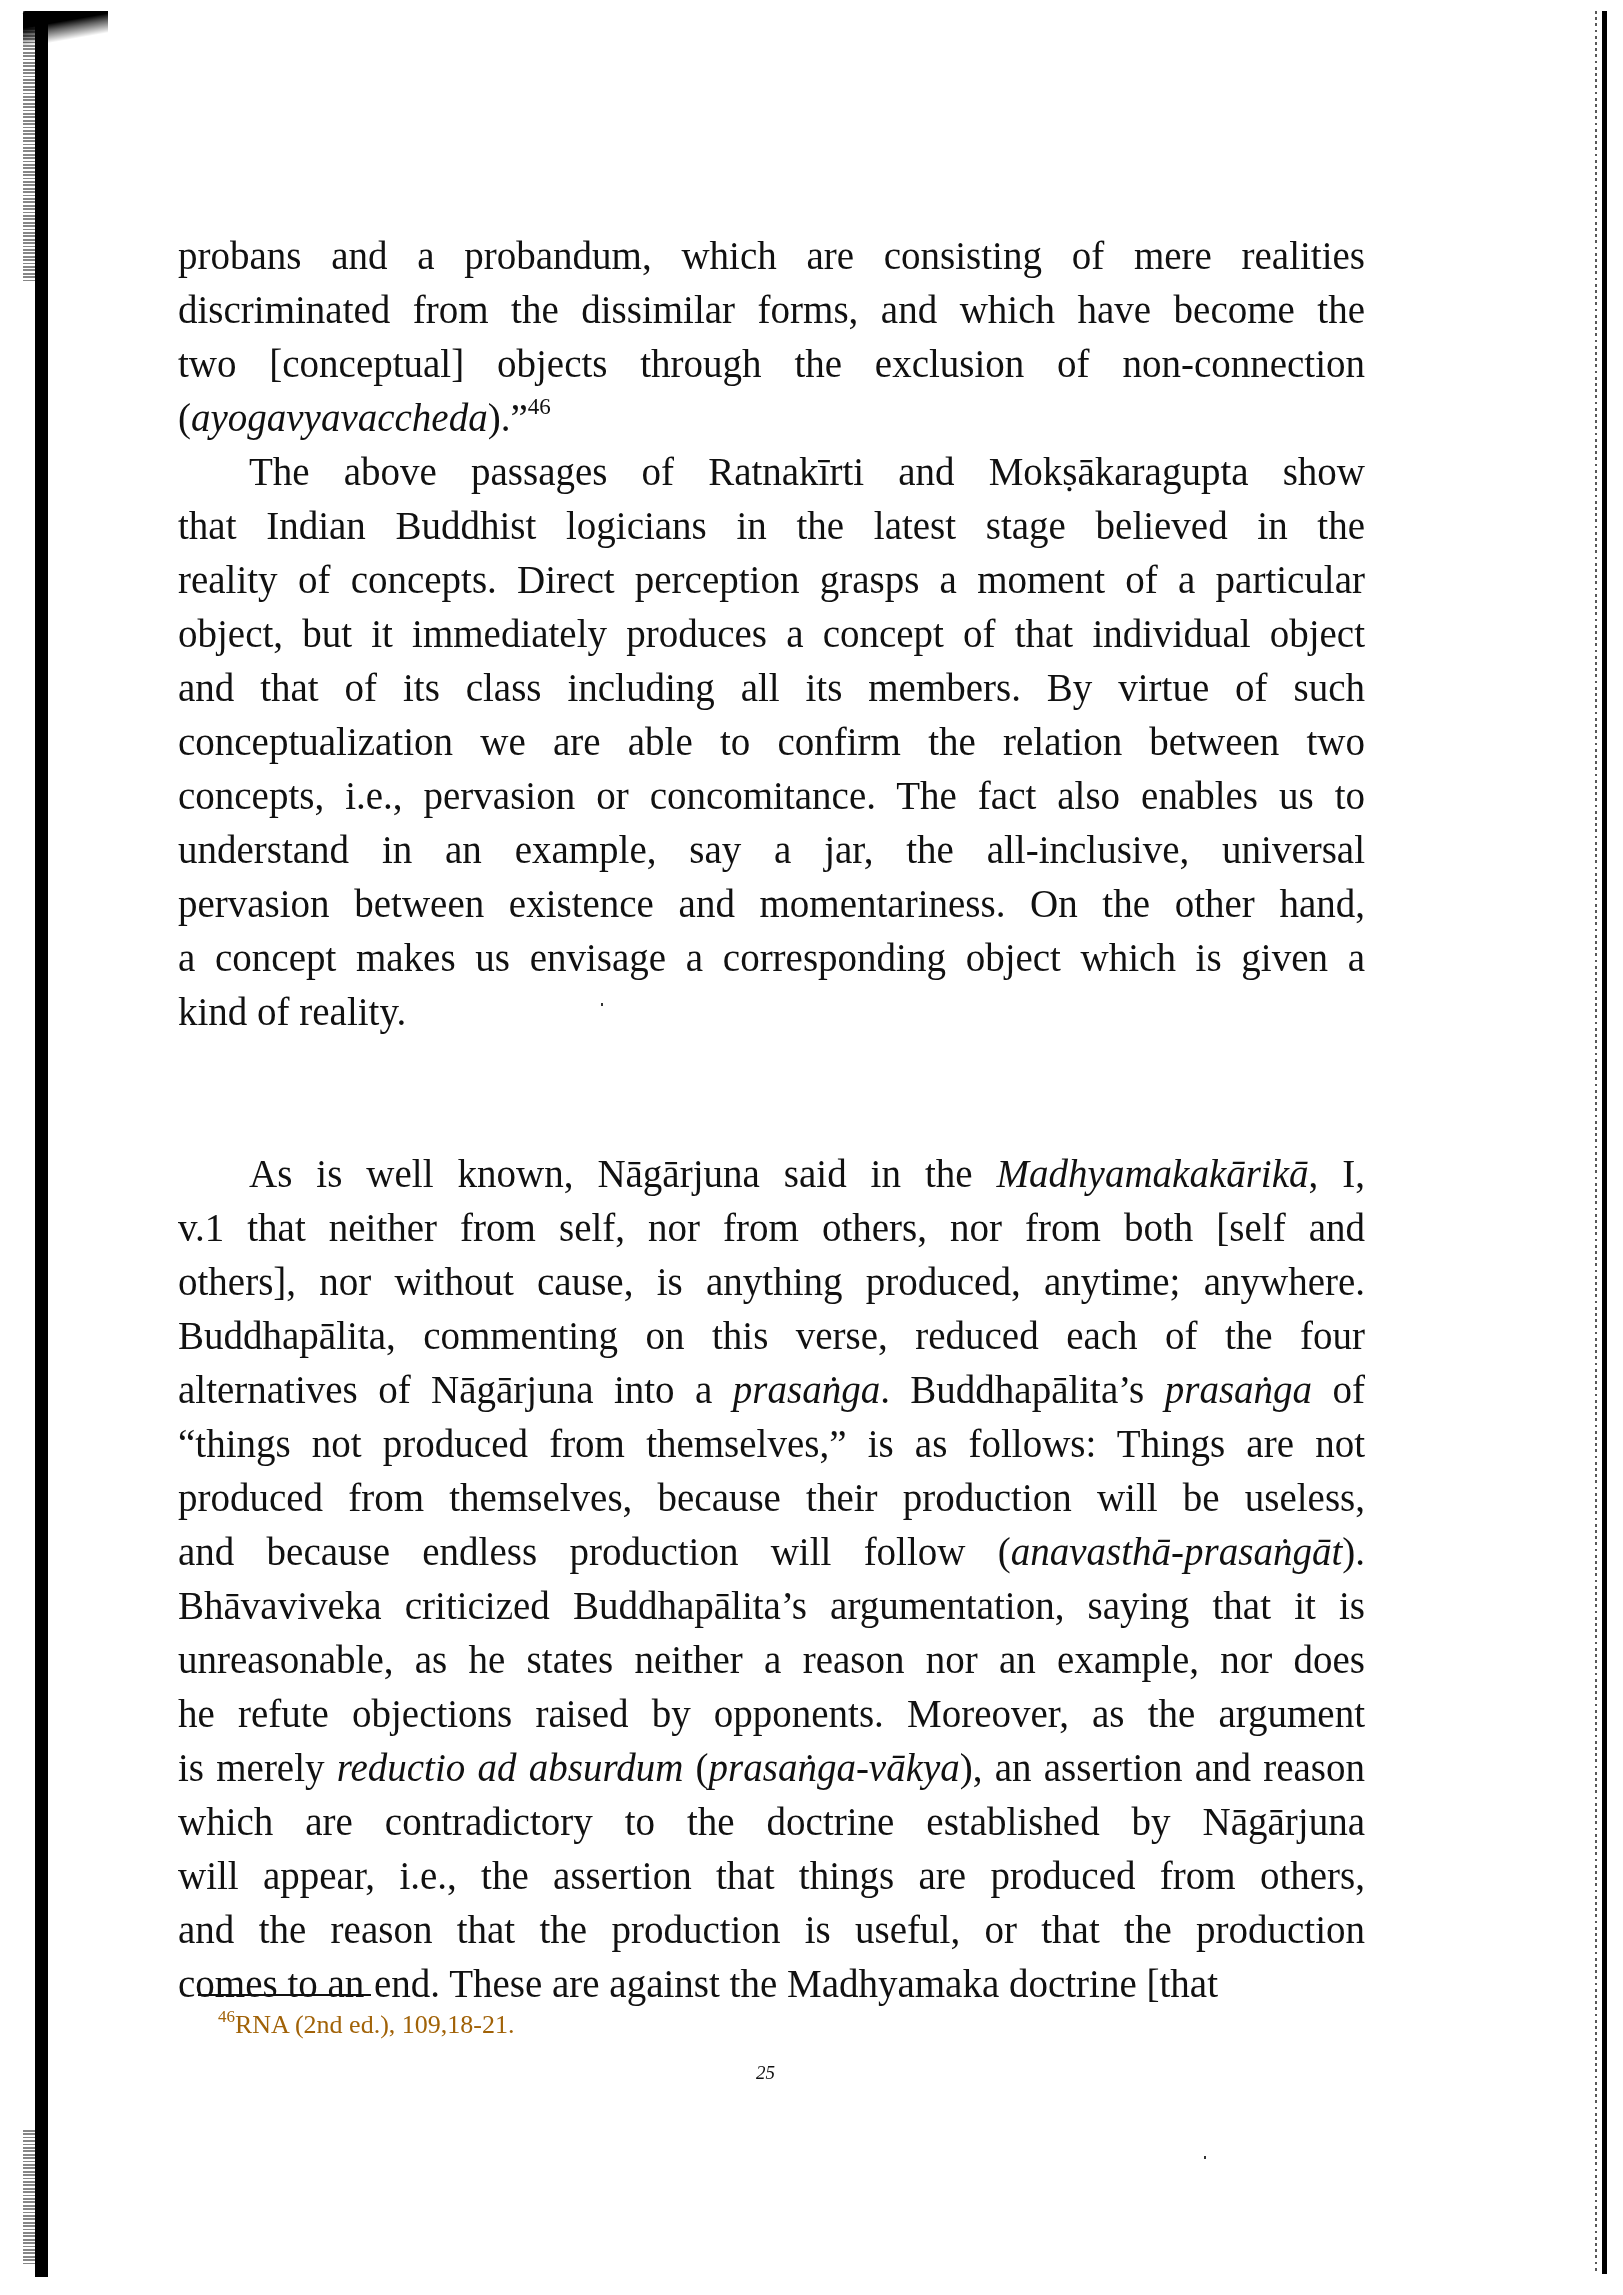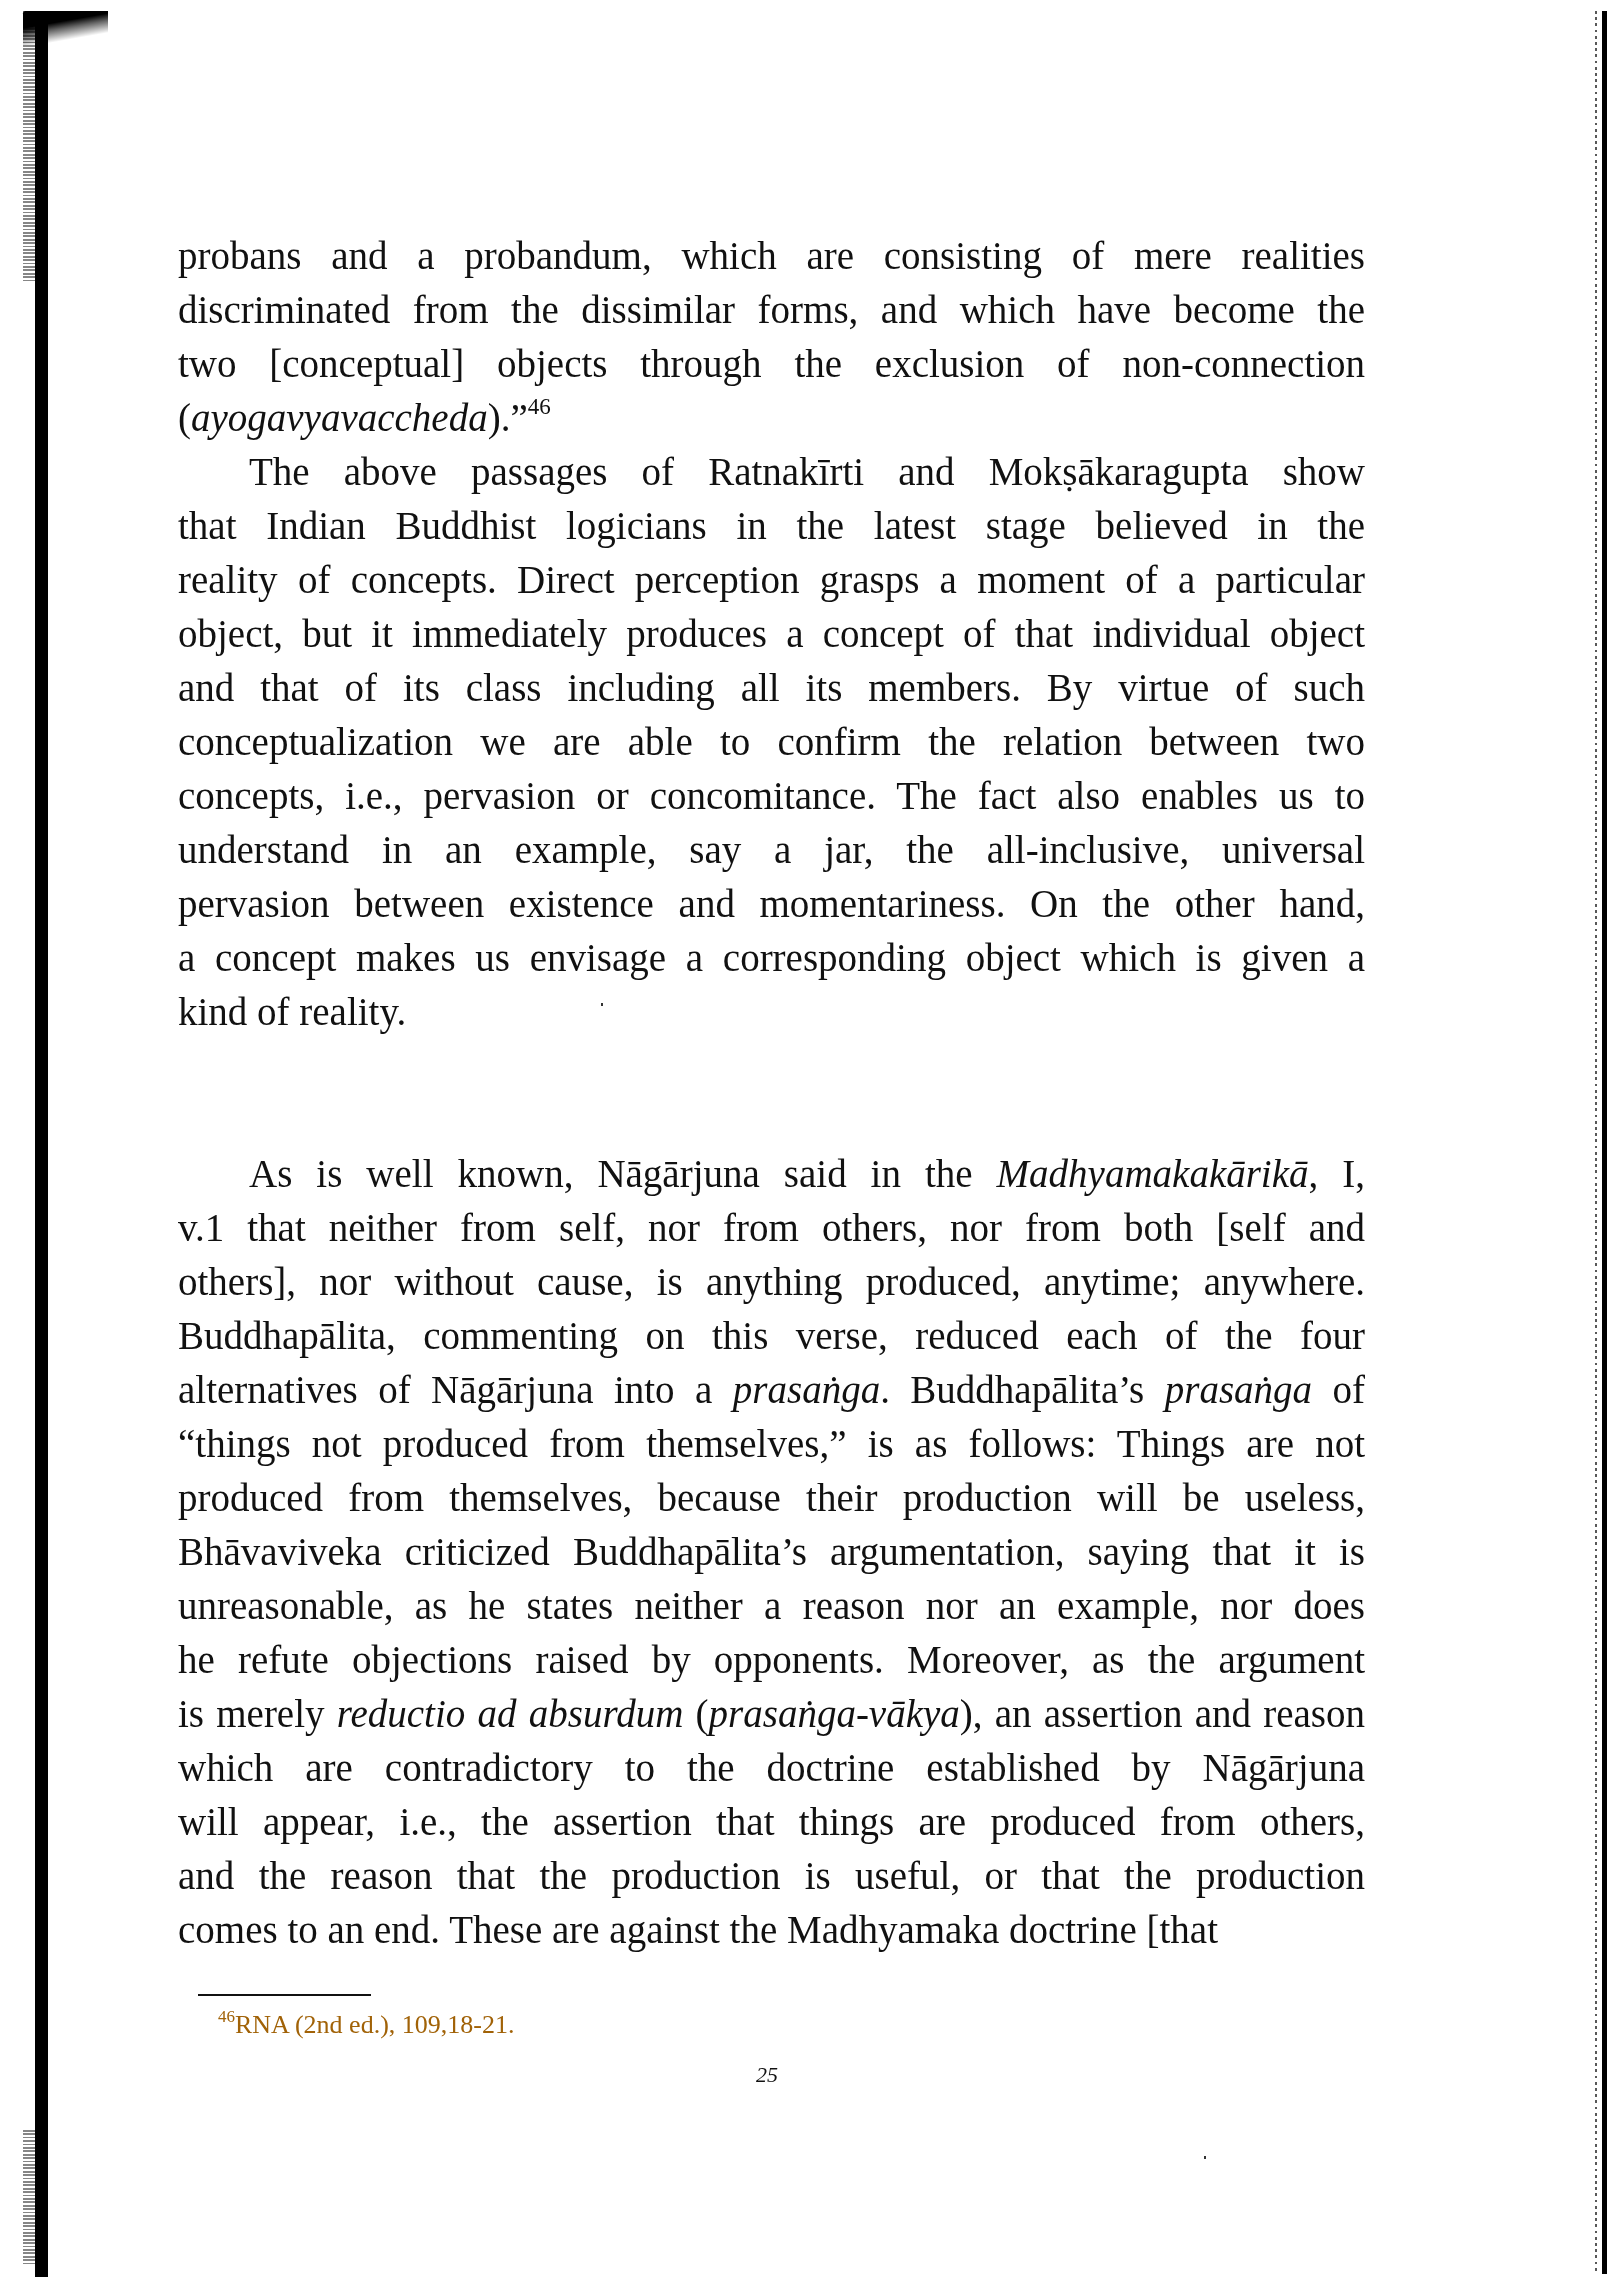--- a/index.html
+++ b/index.html
@@ -52,21 +52,21 @@
   }
   .footnote {
     position: absolute; left: 218px; top: 2010px;
     font-family: "Liberation Serif", "DejaVu Serif", serif;
     font-size: 26px; color: #a16207; white-space: nowrap;
   }
   .footnote sup { font-size: 17px; vertical-align: 11.3px; }
   .page-number {
     position: absolute; left: 756px; top: 2062px;
     font-family: "Liberation Serif", "DejaVu Serif", serif;
-    font-style: italic; font-size: 22px; color: #111;
+    font-style: italic; font-size: 19px; color: #111;
   }
   .speck { position: absolute; width: 1.7px; height: 2.8px; background: #333; }
 </style>
 </head>
 <body>
 
 <div class="page">
   <div class="binding-left-fuzz"></div>
   <div class="binding-left-fuzz bottom"></div>
   <div class="binding-left"></div>
@@ -96,20 +96,21 @@
       </div>
       <div class="gap"></div>
       <div>
         <span class="line indent"><span>As is well known, Nāgārjuna said in the </span><i>Madhyamakakārikā</i><span>, I,</span></span>
         <span class="line"><span>v.1 that neither from self, nor from others, nor from both [self and</span></span>
         <span class="line"><span>others], nor without cause, is anything produced, anytime; anywhere.</span></span>
         <span class="line"><span>Buddhapālita, commenting on this verse, reduced each of the four</span></span>
         <span class="line"><span>alternatives of Nāgārjuna into a </span><i>prasaṅga</i><span>.  Buddhapālita’s </span><i>prasaṅga</i><span> of</span></span>
         <span class="line"><span>“things not produced from themselves,” is as follows: Things are not</span></span>
         <span class="line"><span>produced from themselves, because their production will be useless,</span></span>
+        <span class="line"><span>and because endless production will follow (</span><i>anavasthā-prasaṅgāt</i><span>).</span></span>
         <span class="line"><span>Bhāvaviveka criticized Buddhapālita’s argumentation, saying that it is</span></span>
         <span class="line"><span>unreasonable, as he states neither a reason nor an example, nor does</span></span>
         <span class="line"><span>he refute objections raised by opponents.  Moreover, as the argument</span></span>
         <span class="line"><span>is merely </span><i>reductio ad absurdum</i><span> (</span><i>prasaṅga-vākya</i><span>), an assertion and reason</span></span>
         <span class="line"><span>which are contradictory to the doctrine established by Nāgārjuna</span></span>
         <span class="line"><span>will appear, i.e., the assertion that things are produced from others,</span></span>
         <span class="line"><span>and the reason that the production is useful, or that the production</span></span>
         <span class="line last"><span>comes to an end.  These are against the Madhyamaka doctrine [that</span></span>
       </div>
     </div>

